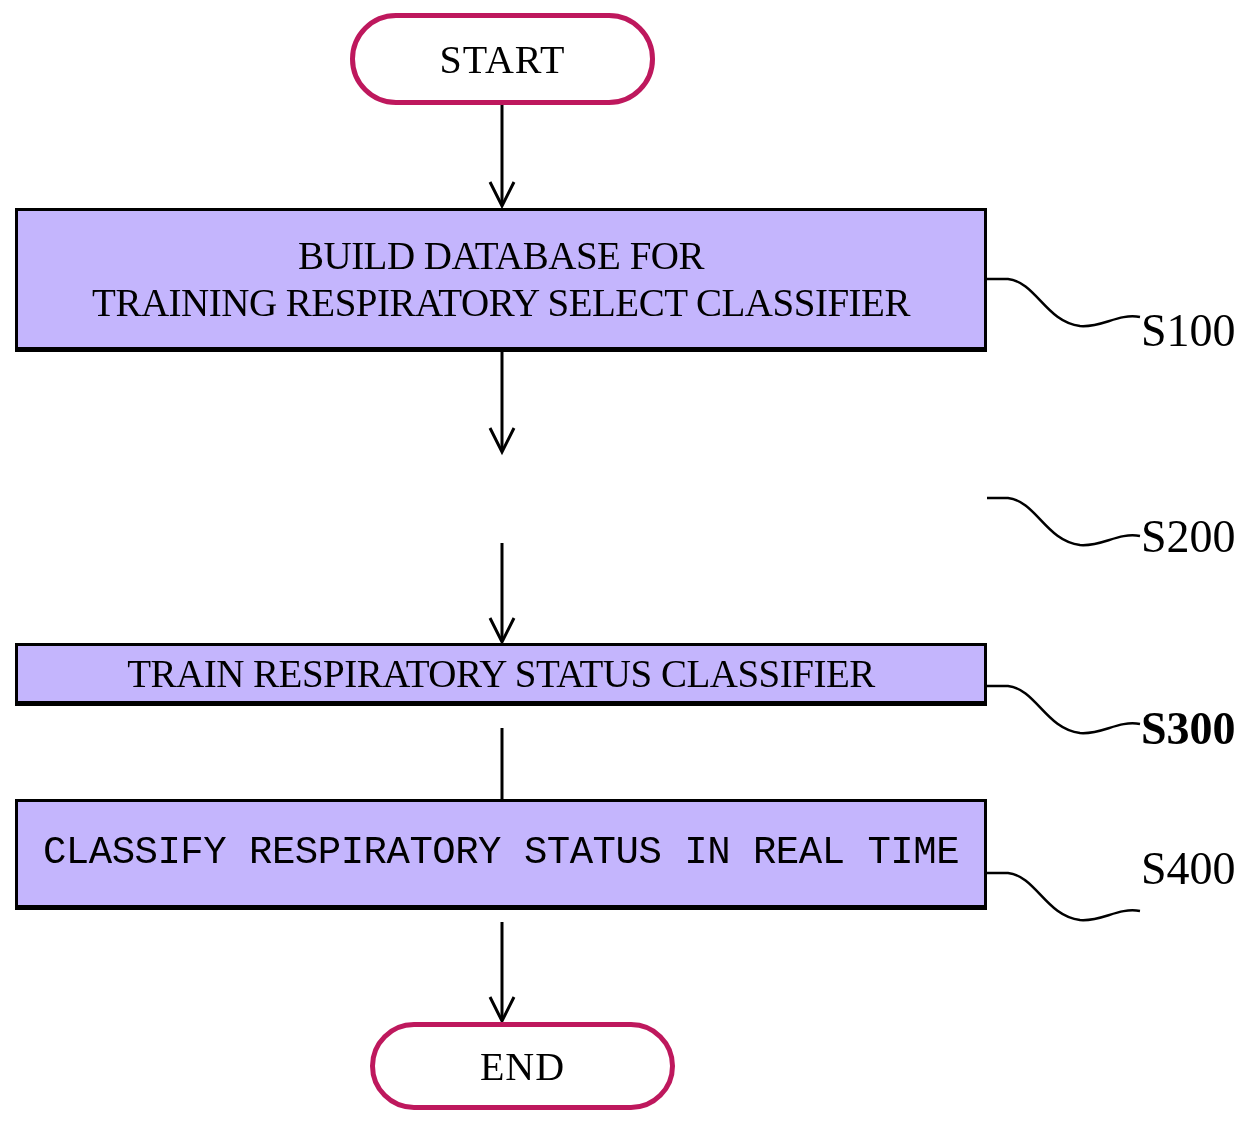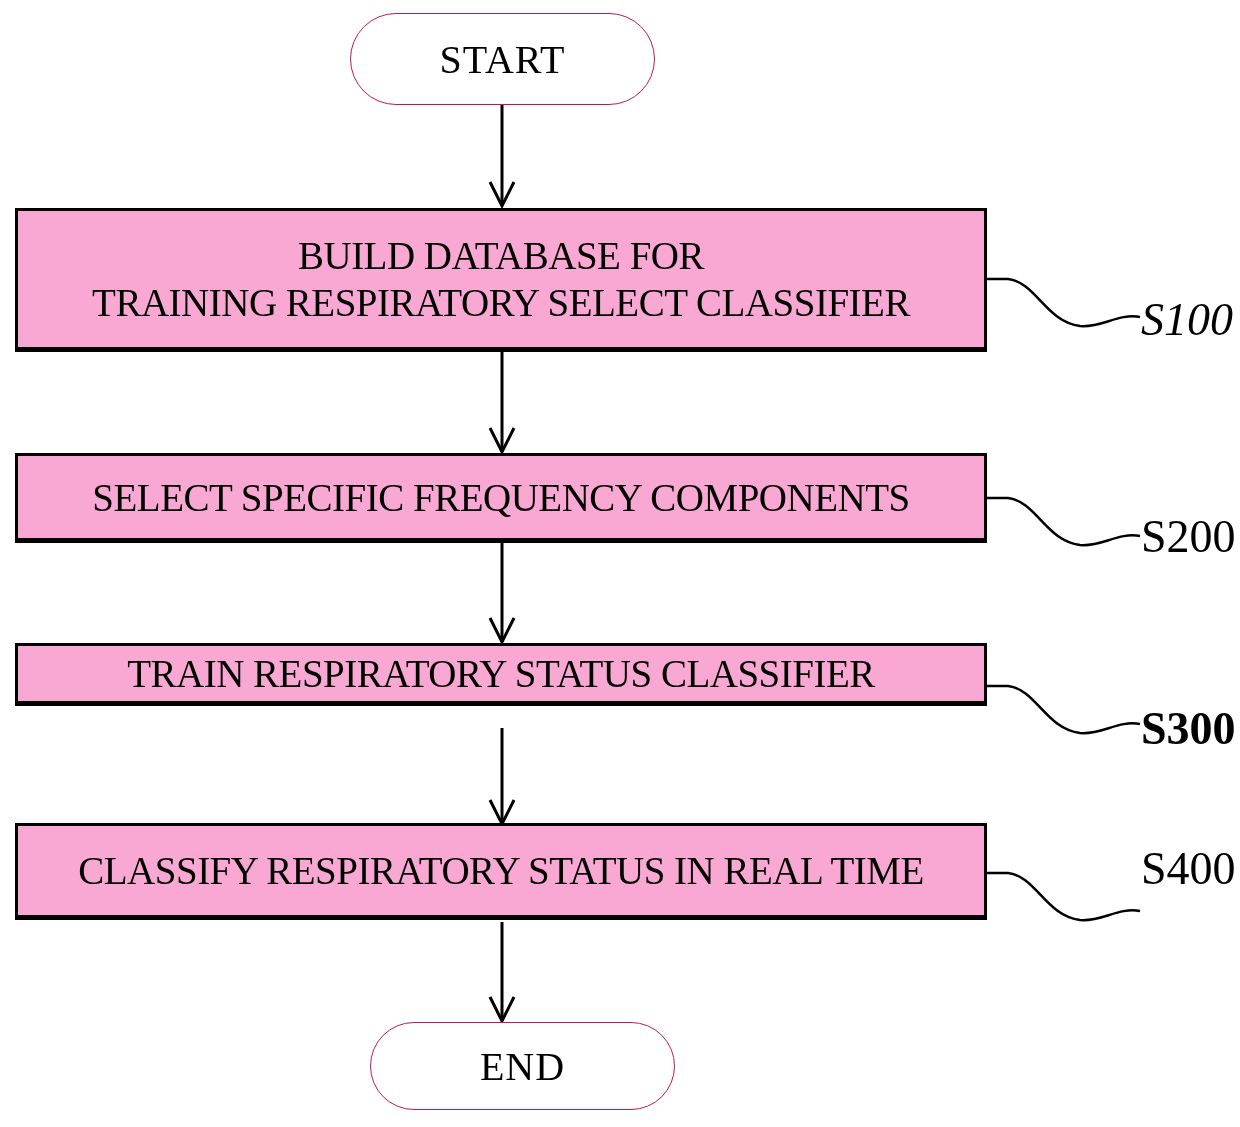--- a/index.html
+++ b/index.html
@@ -18,21 +18,21 @@
   }
   #flow-lines {
     position: absolute;
     left: 0;
     top: 0;
     width: 1240px;
     height: 1127px;
   }
   .terminal {
     position: absolute;
-    border: 1px solid #be185d;
+    border: 5px solid #be185d;
     border-radius: 50px;
     display: flex;
     align-items: center;
     justify-content: center;
     font-size: 40px;
     letter-spacing: 1px;
     box-sizing: border-box;
     background: #ffffff;
   }
   .process {
@@ -43,21 +43,21 @@
     border-bottom-width: 5px;
     box-sizing: border-box;
     display: flex;
     flex-direction: column;
     align-items: center;
     justify-content: center;
     text-align: center;
     font-size: 39px;
     letter-spacing: -0.5px;
     line-height: 47px;
-    background: #f9a8d4;
+    background: #c4b5fd;
   }
   .step-label {
     position: absolute;
     left: 1141px;
     font-size: 46px;
     line-height: 46px;
     white-space: nowrap;
   }
   .pline { display: block; }
 </style>
@@ -97,34 +97,31 @@
 
   <div class="terminal" style="left:350px; top:13px; width:305px; height:92px;">
     <span>START</span>
   </div>
 
   <div class="process" style="top:208px; height:144px;">
     <span class="pline">BUILD DATABASE FOR</span>
     <span class="pline">TRAINING RESPIRATORY SELECT CLASSIFIER</span>
   </div>
 
-  <div class="process" style="top:453px; height:90px;">
-    <span class="pline">SELECT SPECIFIC FREQUENCY COMPONENTS</span>
-  </div>
 
   <div class="process" style="top:643px; height:63px;">
     <span class="pline">TRAIN RESPIRATORY STATUS CLASSIFIER</span>
   </div>
 
-  <div class="process" style="top:823px; height:97px;">
+  <div class="process" style="top:799px; height:111px;font-family:Liberation Mono, monospace;">
     <span class="pline">CLASSIFY RESPIRATORY STATUS IN REAL TIME</span>
   </div>
 
   <div class="terminal" style="left:370px; top:1022px; width:305px; height:88px;">
     <span>END</span>
   </div>
 
-  <div class="step-label" style="top:297px;font-style:italic;">S100</div>
+  <div class="step-label" style="top:308px;">S100</div>
   <div class="step-label" style="top:514px;">S200</div>
   <div class="step-label" style="top:706px;font-weight:bold;">S300</div>
   <div class="step-label" style="top:846px;">S400</div>
 
 </div>
 
 </body></html>

